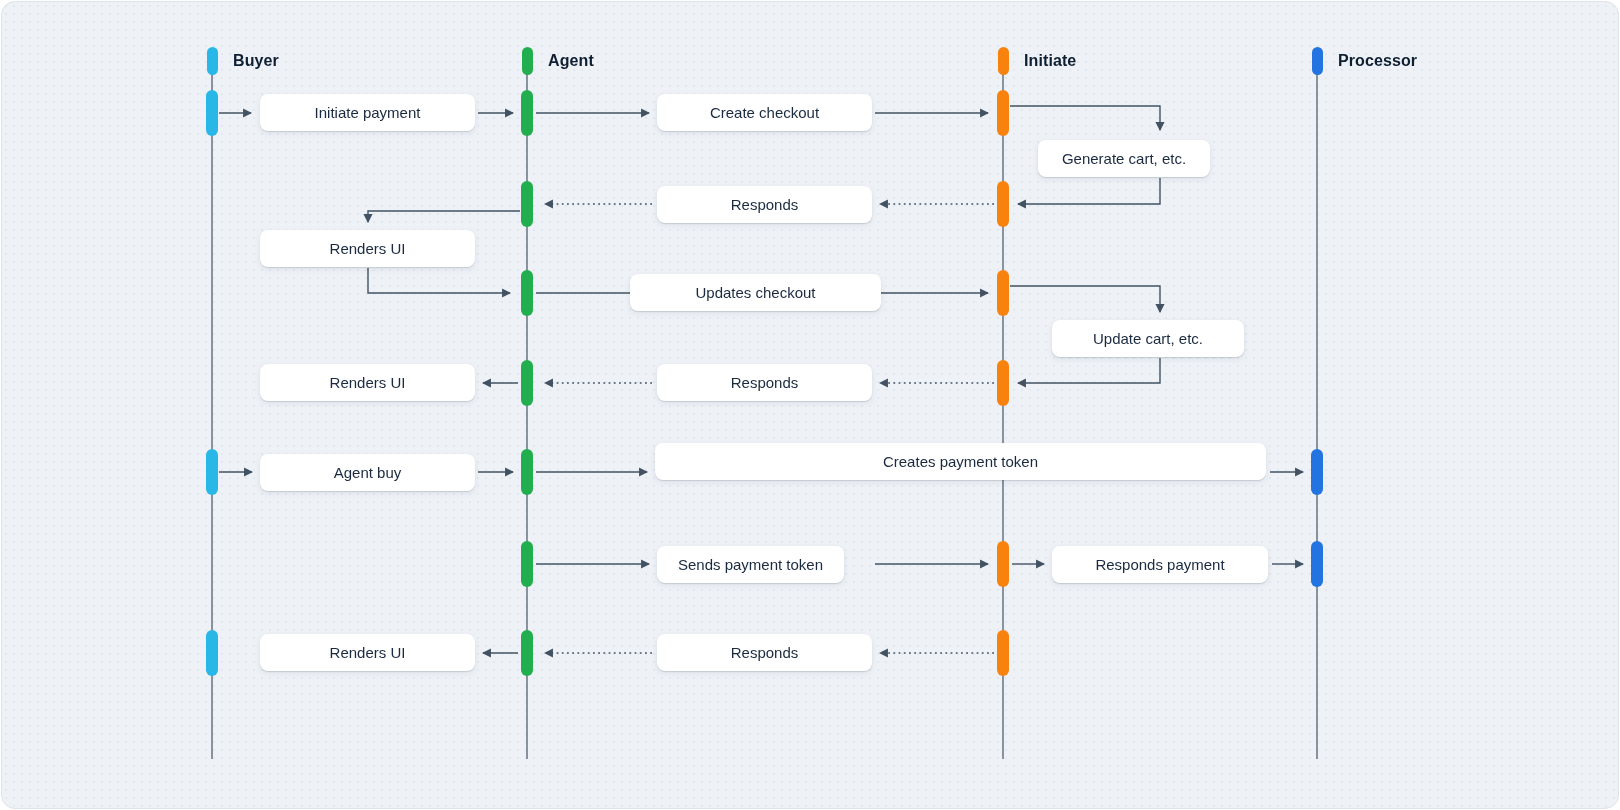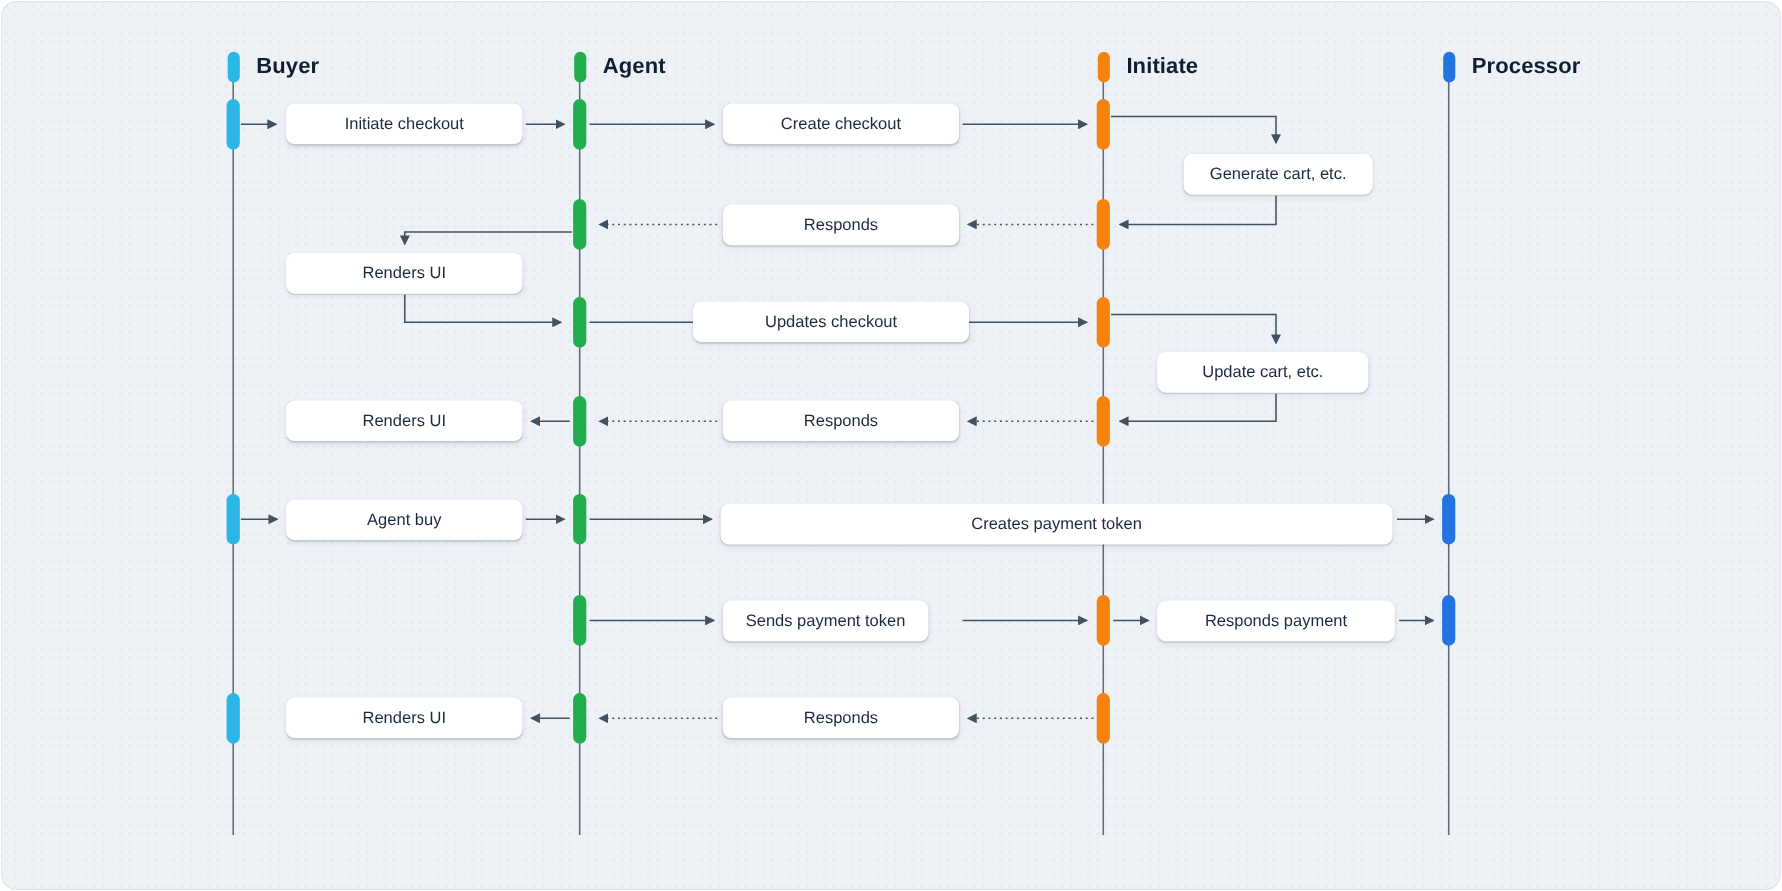--- a/index.html
+++ b/index.html
@@ -37,21 +37,21 @@
   }
   .head-capsule { width: 11px; height: 28px; border-radius: 5.5px; }
   .act-capsule { width: 12px; height: 46px; }
   .c-buyer     { background: #29b7e8; }
   .c-agent     { background: #22ae4e; }
   .c-business  { background: #f8820e; }
   .c-processor { background: #2374e1; }
   .actor-label {
     position: absolute;
     transform: translateY(-50%);
-    font-size: 20px;
+    font-size: 16px;
     font-weight: 700;
     letter-spacing: 0.1px;
     color: #0f1f32;
     white-space: nowrap;
   }
   .msg {
     position: absolute;
     height: 37px;
     background: #ffffff;
     border-radius: 8px;
@@ -145,29 +145,29 @@
   <div class="capsule act-capsule c-business" style="left:995px; top:88px;"></div>
   <div class="capsule act-capsule c-business" style="left:995px; top:179px;"></div>
   <div class="capsule act-capsule c-business" style="left:995px; top:268px;"></div>
   <div class="capsule act-capsule c-business" style="left:995px; top:358px;"></div>
   <div class="capsule act-capsule c-business" style="left:995px; top:539px;"></div>
   <div class="capsule act-capsule c-business" style="left:995px; top:628px;"></div>
 
   <div class="capsule act-capsule c-processor" style="left:1309px; top:447px;"></div>
   <div class="capsule act-capsule c-processor" style="left:1309px; top:539px;"></div>
 
-  <div class="msg" style="left:258px; top:92px;  width:215px;">Initiate checkout</div>
+  <div class="msg" style="left:258px; top:92px;  width:215px;">Initiate payment</div>
   <div class="msg" style="left:655px; top:92px;  width:215px;">Create checkout</div>
-  <div class="msg" style="left:1074px; top:138px; width:172px;">Generate cart, etc.</div>
+  <div class="msg" style="left:1036px; top:138px; width:172px;">Generate cart, etc.</div>
   <div class="msg" style="left:655px; top:184px; width:215px;">Responds</div>
   <div class="msg" style="left:258px; top:228px; width:215px;">Renders UI</div>
   <div class="msg" style="left:628px; top:272px; width:251px;">Updates checkout</div>
   <div class="msg" style="left:1050px; top:318px; width:192px;">Update cart, etc.</div>
   <div class="msg" style="left:258px; top:362px; width:215px;">Renders UI</div>
   <div class="msg" style="left:655px; top:362px; width:215px;">Responds</div>
   <div class="msg" style="left:258px; top:452px; width:215px;">Agent buy</div>
-  <div class="msg" style="left:653px; top:456px; width:611px;">Creates payment token</div>
+  <div class="msg" style="left:653px; top:441px; width:611px;">Creates payment token</div>
   <div class="msg" style="left:655px; top:544px; width:187px;">Sends payment token</div>
   <div class="msg" style="left:1050px; top:544px; width:216px;">Responds payment</div>
   <div class="msg" style="left:258px; top:632px; width:215px;">Renders UI</div>
   <div class="msg" style="left:655px; top:632px; width:215px;">Responds</div>
 
 </div>
 
 </body></html>

